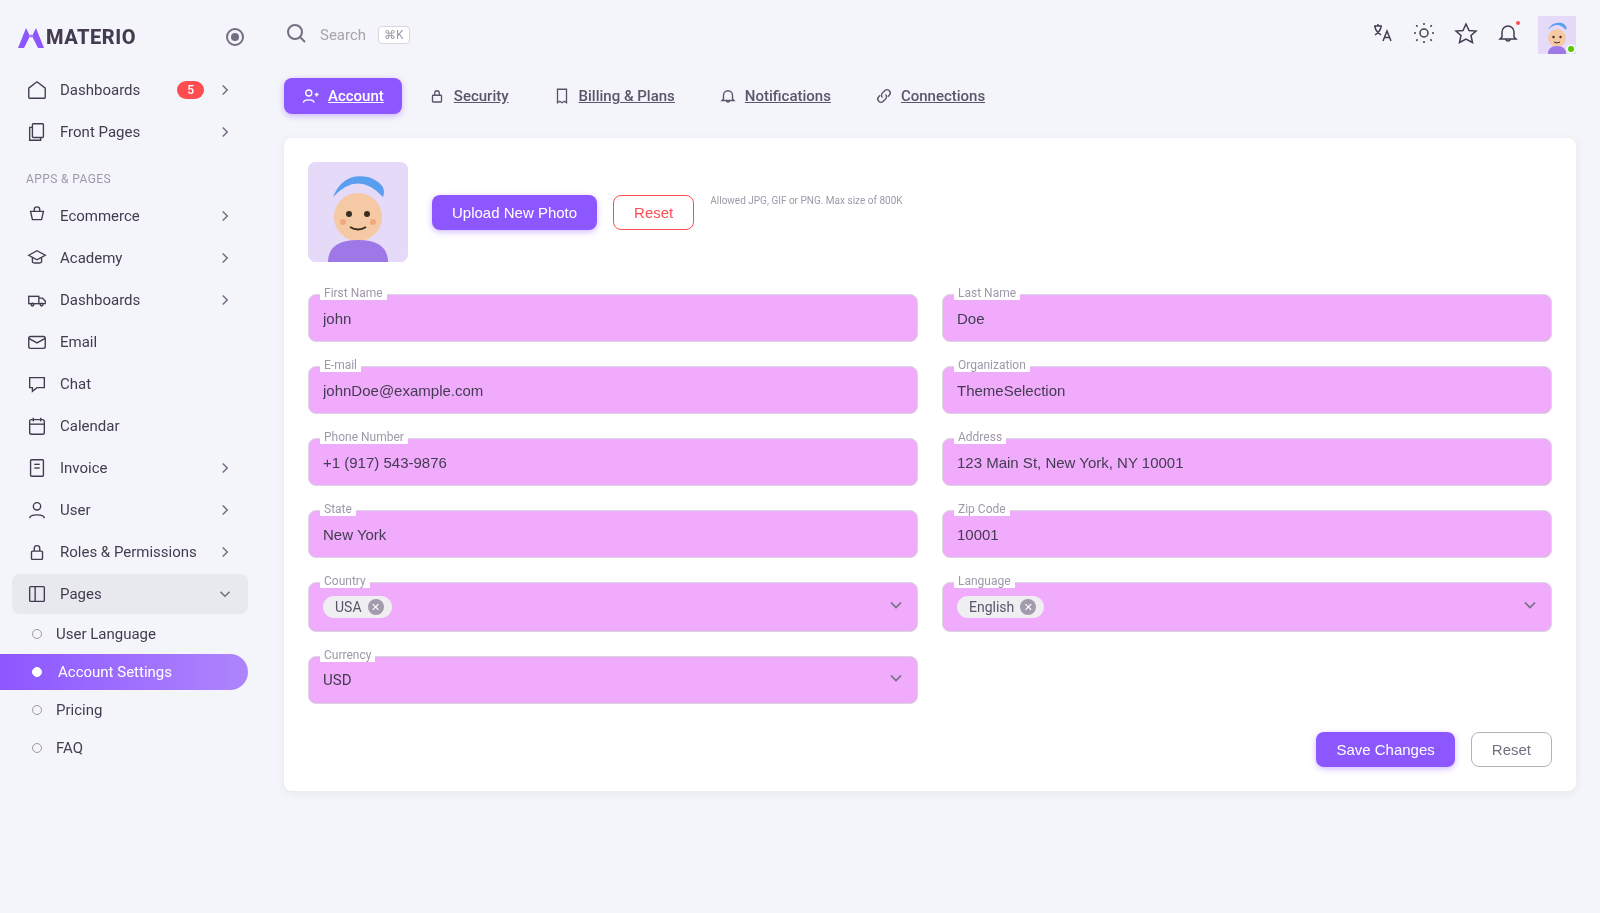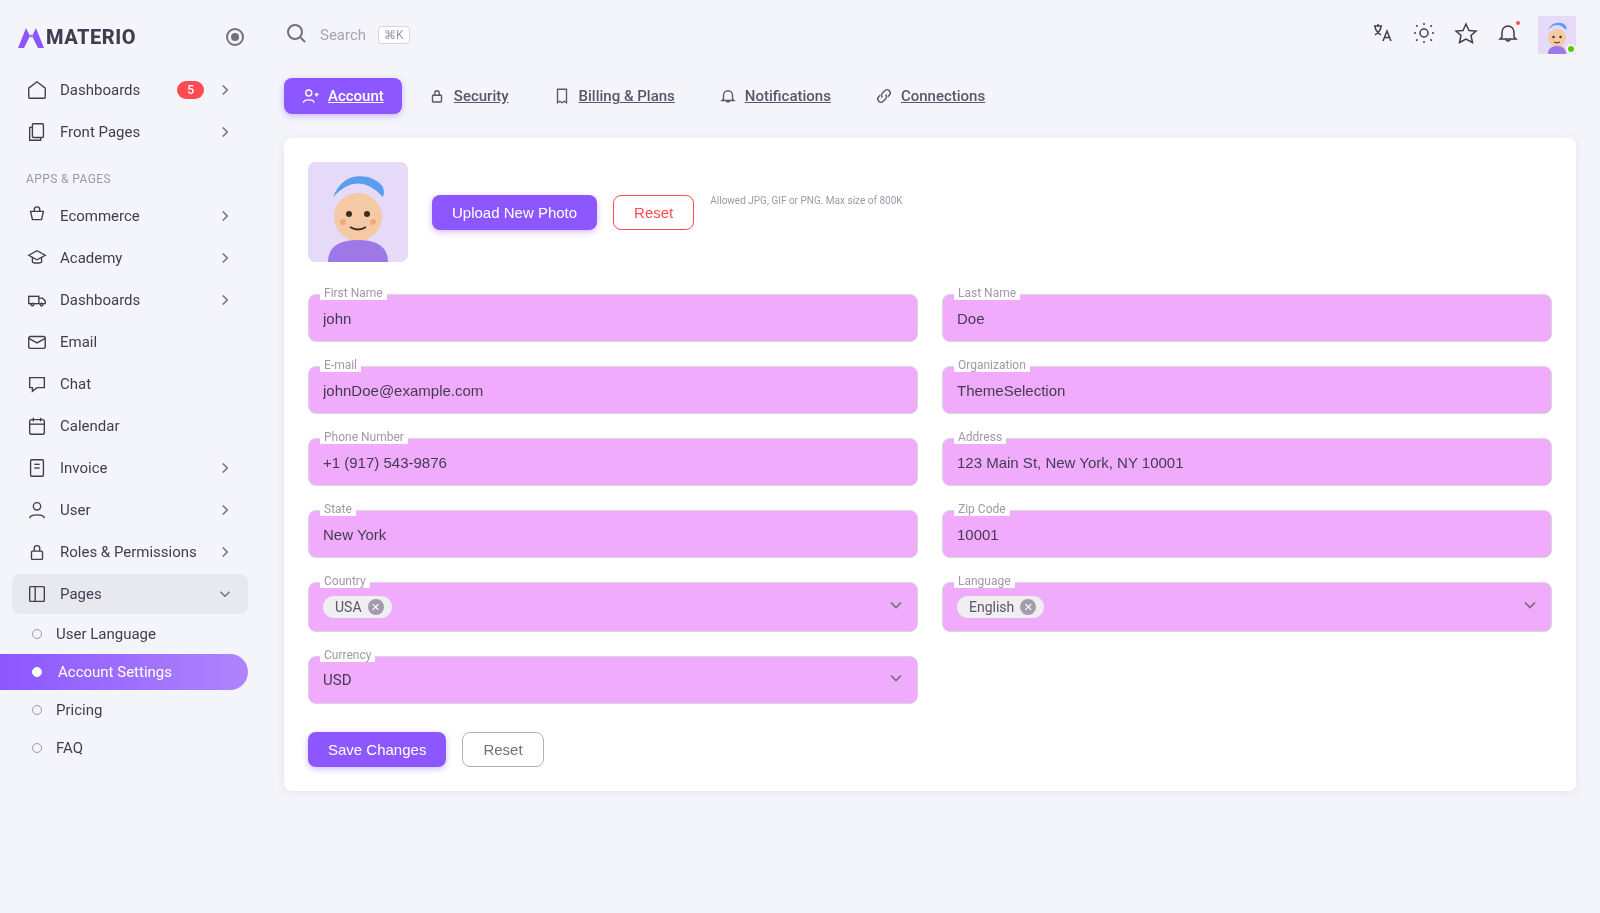--- a/index.html
+++ b/index.html
@@ -65,21 +65,21 @@
 
 .form-grid { display: grid; grid-template-columns: 1fr 1fr; gap: 24px; margin-bottom: 28px; }
 .field { position: relative; }
 .field-label { position: absolute; top: -8px; left: 12px; background: #fff; padding: 0 4px; font-size: 12px; color: #9e98a9; }
 .field-input { width: 100%; border: 1px solid #d7d5dd; border-radius: 8px; padding: 13px 14px; font-size: 15px; color: #433c50; background: #f0abfc; outline: none; display: flex; align-items: center; gap: 6px; min-height: 48px; }
 .chip { background: #efeef1; border-radius: 16px; padding: 3px 8px 3px 12px; display: inline-flex; align-items: center; gap: 6px; font-size: 14px; color: #5b546a; }
 .chip-x { width: 16px; height: 16px; border-radius: 50%; background: #a19bad; color: #fff; display: flex; align-items: center; justify-content: center; font-size: 11px; line-height: 1; }
 .field-dd { position: absolute; right: 12px; top: 50%; transform: translateY(-50%); }
 .field-dd svg { width: 20px; height: 20px; stroke: #746e80; stroke-width: 2; fill: none; }
 
-.actions { display: flex; gap: 16px; }
+.actions { display: flex; gap: 16px; justify-content: flex-end; }
 
 
 </style>
 </head>
 <body>
 
 <div class="layout">
   <aside class="sidebar">
     <div class="logo-row">
       <span class="logo-mark">

